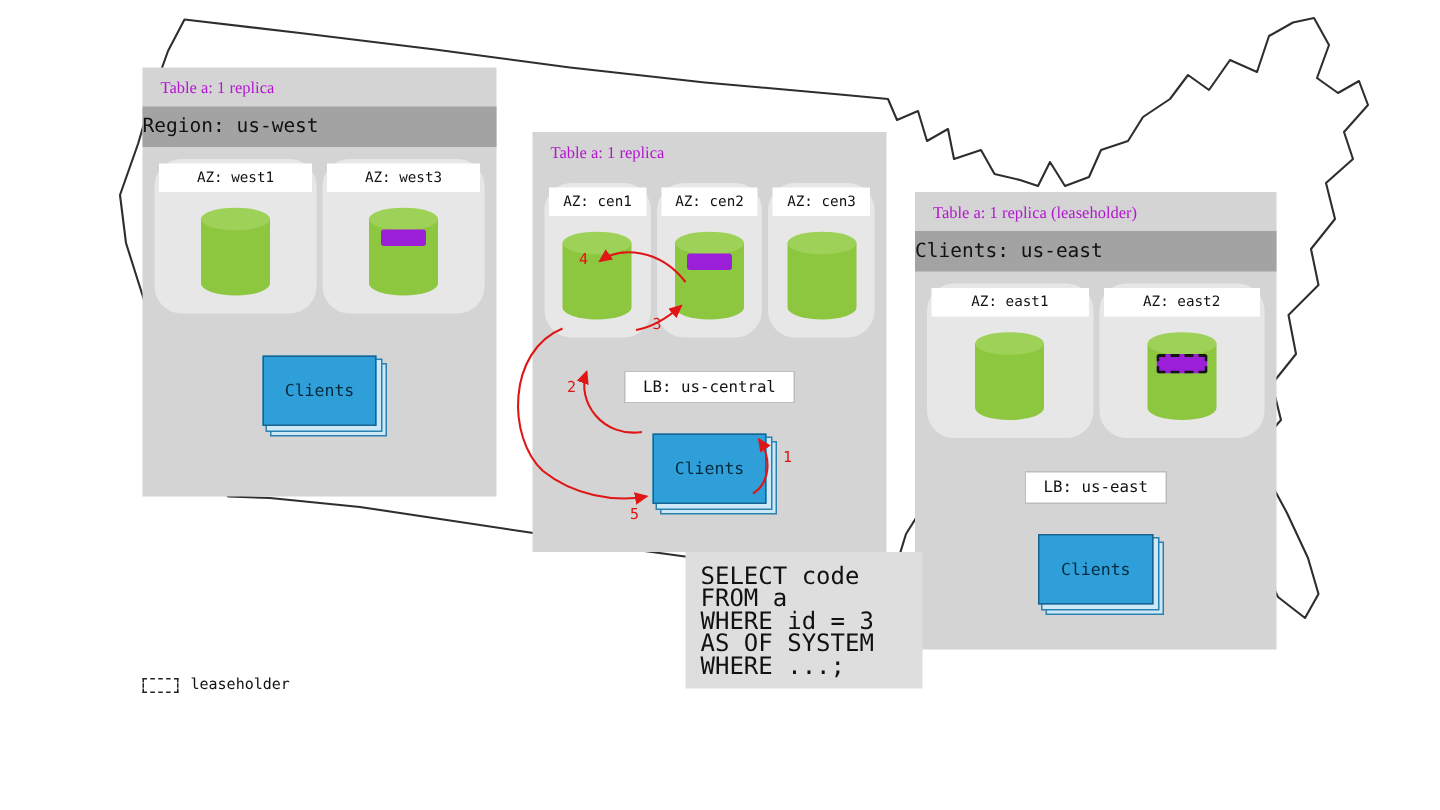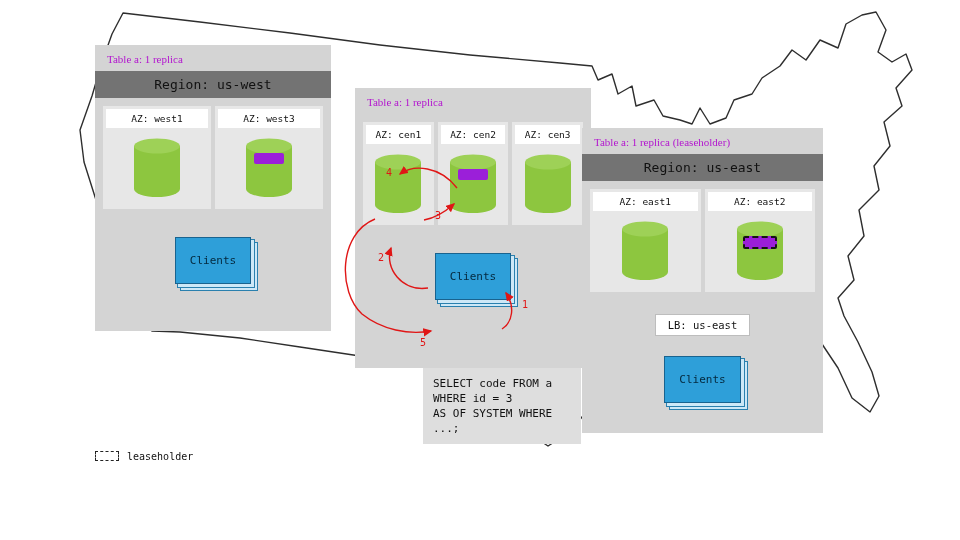--- a/index.html
+++ b/index.html
@@ -8,50 +8,50 @@
   #stage { position:relative; width:960px; height:540px; }
 
   
   #map-layer { position:absolute; left:0; top:0; z-index:0; }
   #map-layer path { fill:none; stroke:#2e2e2e; stroke-width:1.4; stroke-linejoin:round; }
 
   
   .panel { position:absolute; background:#d4d4d4; z-index:1; }
   .panel-west    { left:95px;  top:45px;  width:236px; height:286px; }
   .panel-central { left:355px; top:88px;  width:236px; height:280px; }
-  .panel-east    { left:582px; top:128px; width:241px; height:305px; }
+  .panel-east    { left:610px; top:128px; width:241px; height:305px; }
 
   .table-note { padding:8px 12px 6px 12px; font-size:11px; color:#b316cf; white-space:nowrap;font-family:Liberation Serif, serif; }
-  .region-strip { background:#737373; padding:6px 0; font-size:13px; color:#111;text-align:center; }
+  .region-strip { background:#a3a3a3; padding:6px 0; font-size:13px; color:#111; }
 
   .az-row { display:flex; gap:4px; padding:8px; }
-  .az-box { flex:1; background:#e7e7e7; display:flex; flex-direction:column; align-items:center; padding-bottom:10px; }
+  .az-box { flex:1; background:#e7e7e7; display:flex; flex-direction:column; align-items:center; padding-bottom:10px;border-radius:18px; }
   .az-label { background:#ffffff; margin:3px; padding:4px 2px; font-size:9.5px; color:#111;
               align-self:stretch; text-align:center; white-space:nowrap; }
   .cyl-wrap { position:relative; margin-top:6px; width:48px; height:62px; }
 
   [data-name="replica-band"] { position:absolute; left:50%; top:16px; transform:translateX(-50%);
       width:30px; height:11px; border-radius:2px; display:none; z-index:2; }
   .replica     { display:block; background:#9b1fd9; }
   .leaseholder { display:block; background:#9b1fd9; border:2px dashed #141414; width:34px; height:13px; }
 
   .lb-box { background:#ffffff; border:1px solid #bdbdbd; margin:14px auto 0 auto;
             padding:4px 12px; font-size:10.5px; color:#111; width:fit-content; white-space:nowrap; }
 
   .clients-btn { margin:20px auto 0 auto; width:fit-content; background:#2e9fd9;
       border:1px solid #19638f; padding:16px 14px; font-size:11px; color:#04283d; white-space:nowrap;
       box-shadow: 3px 3px 0 0 #cde8f7, 3px 3px 0 1px #2a80ae,
                   6px 6px 0 0 #cde8f7, 6px 6px 0 1px #2a80ae; }
 
   
-  .sql-box { position:absolute; left:423px; top:368px; width:158px; z-index:1;
-             background:#dedede; padding:8px 10px; font-size:11px; line-height:15px; color:#111; }
-
-  
-  .legend { position:absolute; left:95px; top:451px; z-index:1; display:flex; align-items:flex-start; gap:8px;
+  .sql-box { position:absolute; left:457px; top:368px; width:158px; z-index:1;
+             background:#dedede; padding:8px 10px; font-size:16px; line-height:15px; color:#111; }
+
+  
+  .legend { position:absolute; left:95px; top:451px; z-index:1; display:flex; align-items:center; gap:8px;
             font-size:10px; color:#111; }
   .legend-swatch { display:inline-block; width:24px; height:10px; background:#ffffff;
                    border:1.5px dashed #222; }
 
   
   #arrow-layer { position:absolute; left:0; top:0; z-index:3; pointer-events:none; }
   #arrow-layer path.flow { fill:none; stroke:#e01616; stroke-width:1.4; }
   #arrow-layer text { fill:#e01616; font-family:"DejaVu Sans Mono", monospace; font-size:10px; }
 </style>
 </head>
@@ -127,26 +127,27 @@
         <div class="az-label" data-name="az-label">AZ: cen3</div>
         <div class="cyl-wrap" data-name="database-cylinder">
           <svg width="48" height="62" viewBox="0 0 48 62" data-name="cylinder-icon">
             <path d="M1,9 V52 A23,8 0 0 0 47,52 V9 Z" fill="#8dc63f"></path>
             <ellipse cx="24" cy="9" rx="23" ry="7.5" fill="#9ed157"></ellipse>
           </svg>
           
         </div>
       </div>
     </div>
+    <div class="lb-box" data-name="load-balancer-us-central">LB: us-central</div>
     <div class="clients-btn" data-name="clients-box-us-central">Clients</div>
   </section>
 
   <section class="panel panel-east" data-name="region-panel-us-east">
     <div class="table-note" data-name="table-note">Table a: 1 replica (leaseholder)</div>
-    <div class="region-strip" data-name="region-title">Region: us-east</div>
+    <div class="region-strip" data-name="region-title">Clients: us-east</div>
     <div class="az-row" data-name="az-row">
       <div class="az-box" data-name="az-box-east1">
         <div class="az-label" data-name="az-label">AZ: east1</div>
         <div class="cyl-wrap" data-name="database-cylinder">
           <svg width="48" height="62" viewBox="0 0 48 62" data-name="cylinder-icon">
             <path d="M1,9 V52 A23,8 0 0 0 47,52 V9 Z" fill="#8dc63f"></path>
             <ellipse cx="24" cy="9" rx="23" ry="7.5" fill="#9ed157"></ellipse>
           </svg>
           
         </div>

